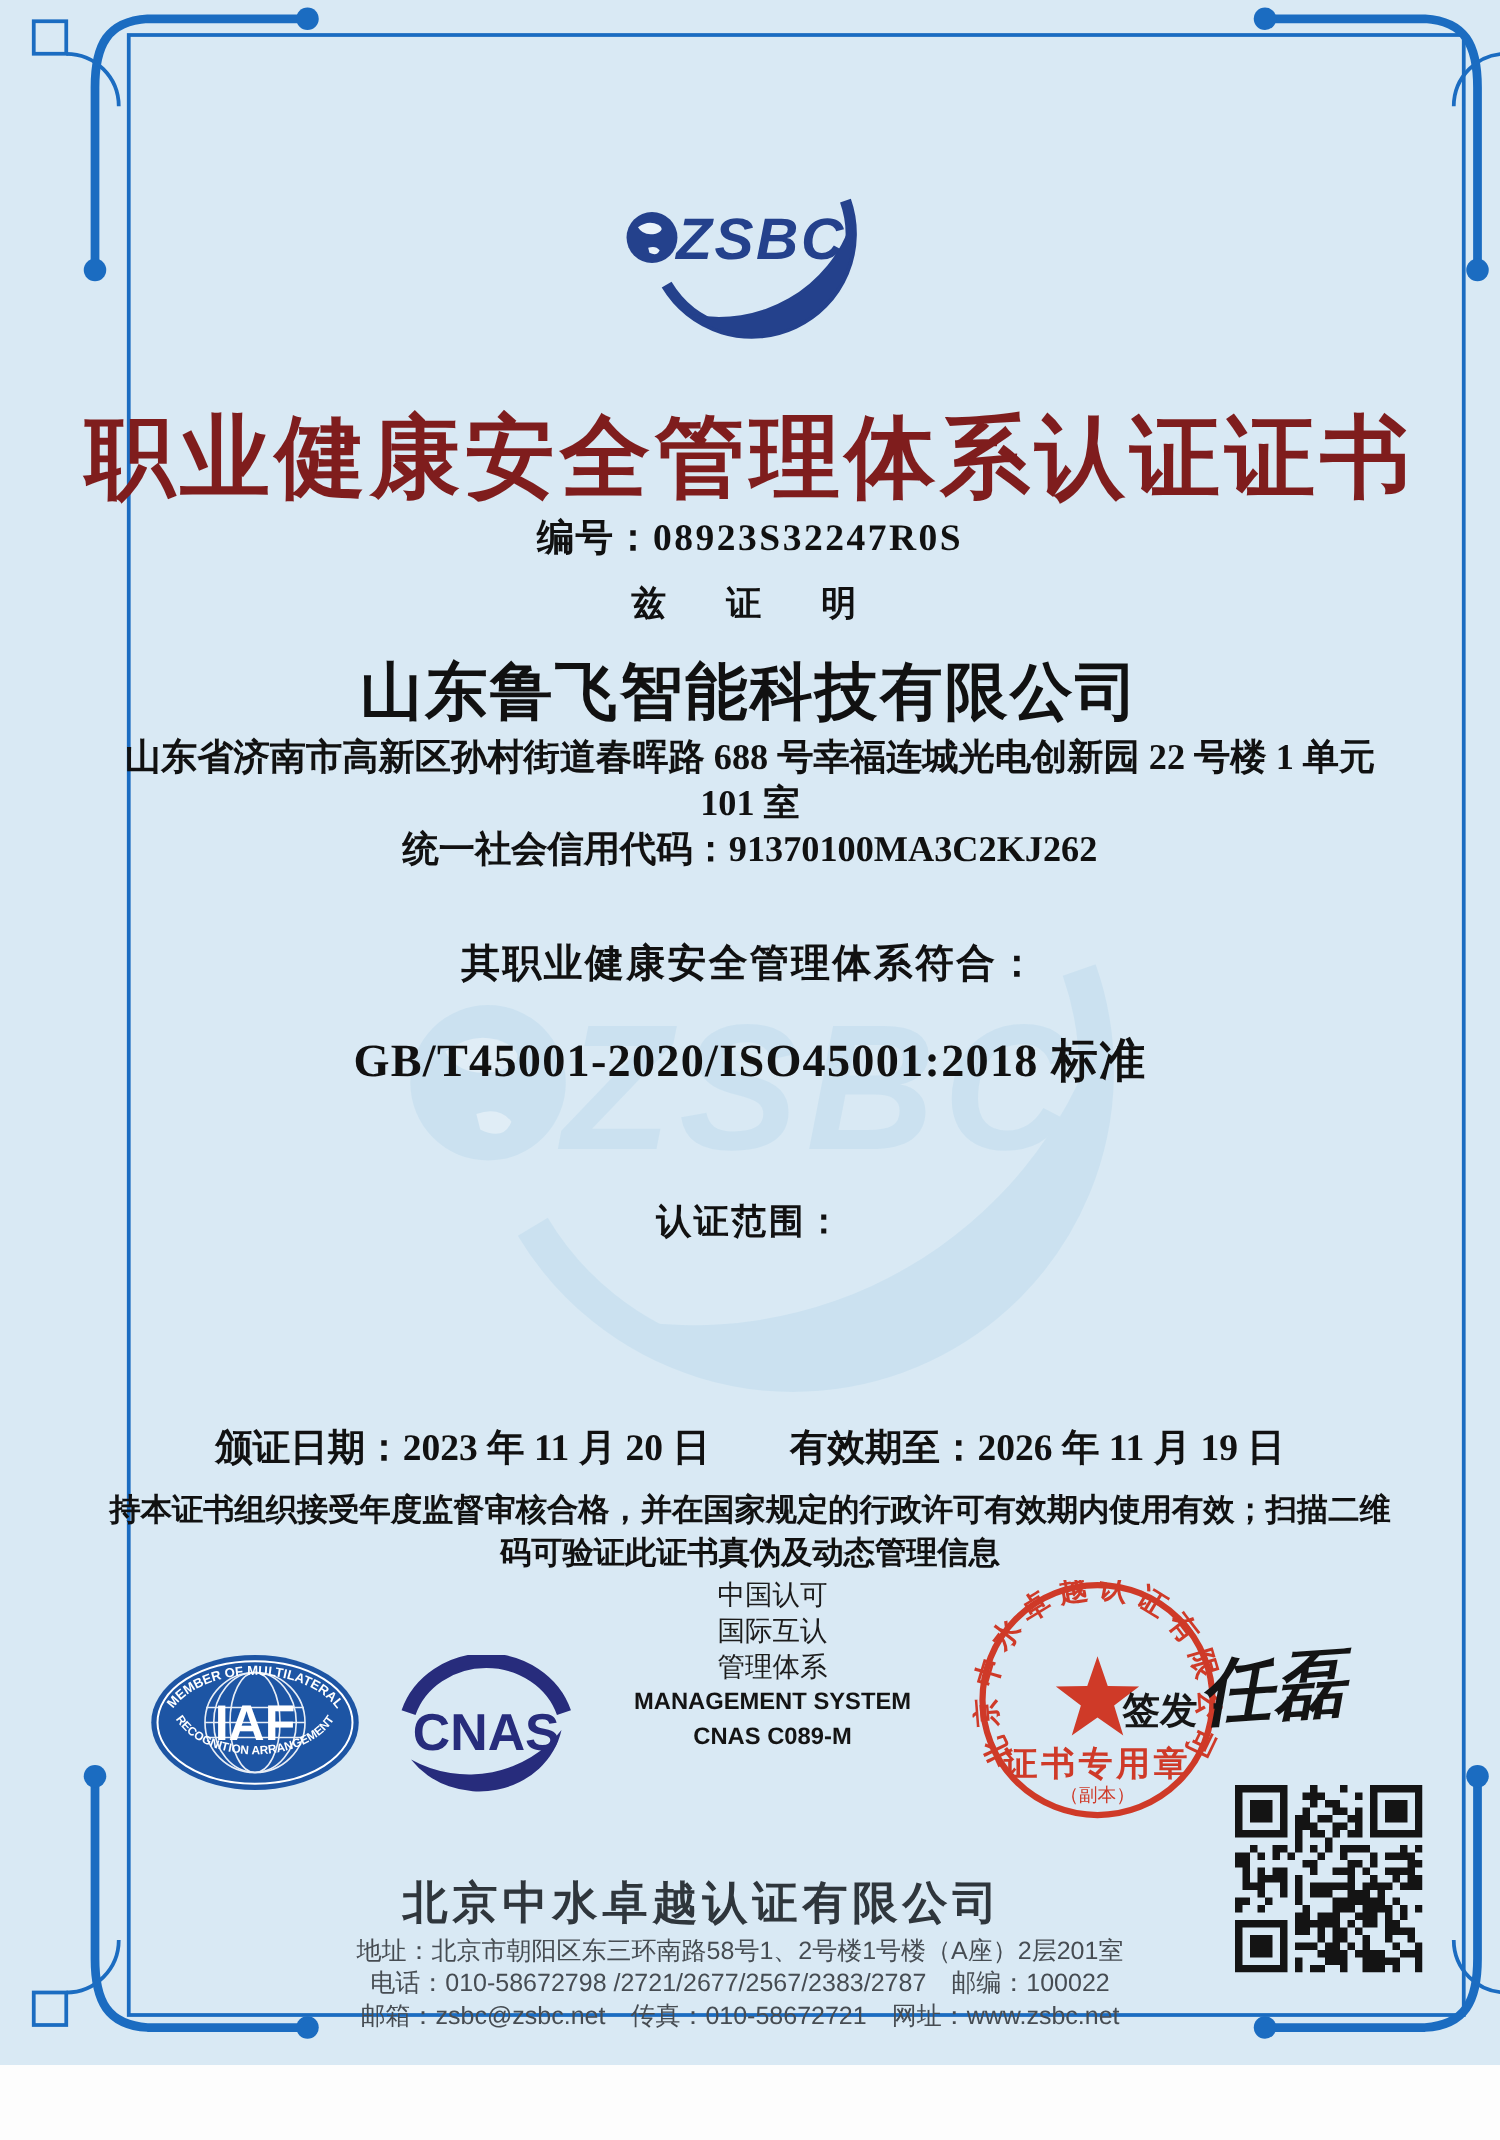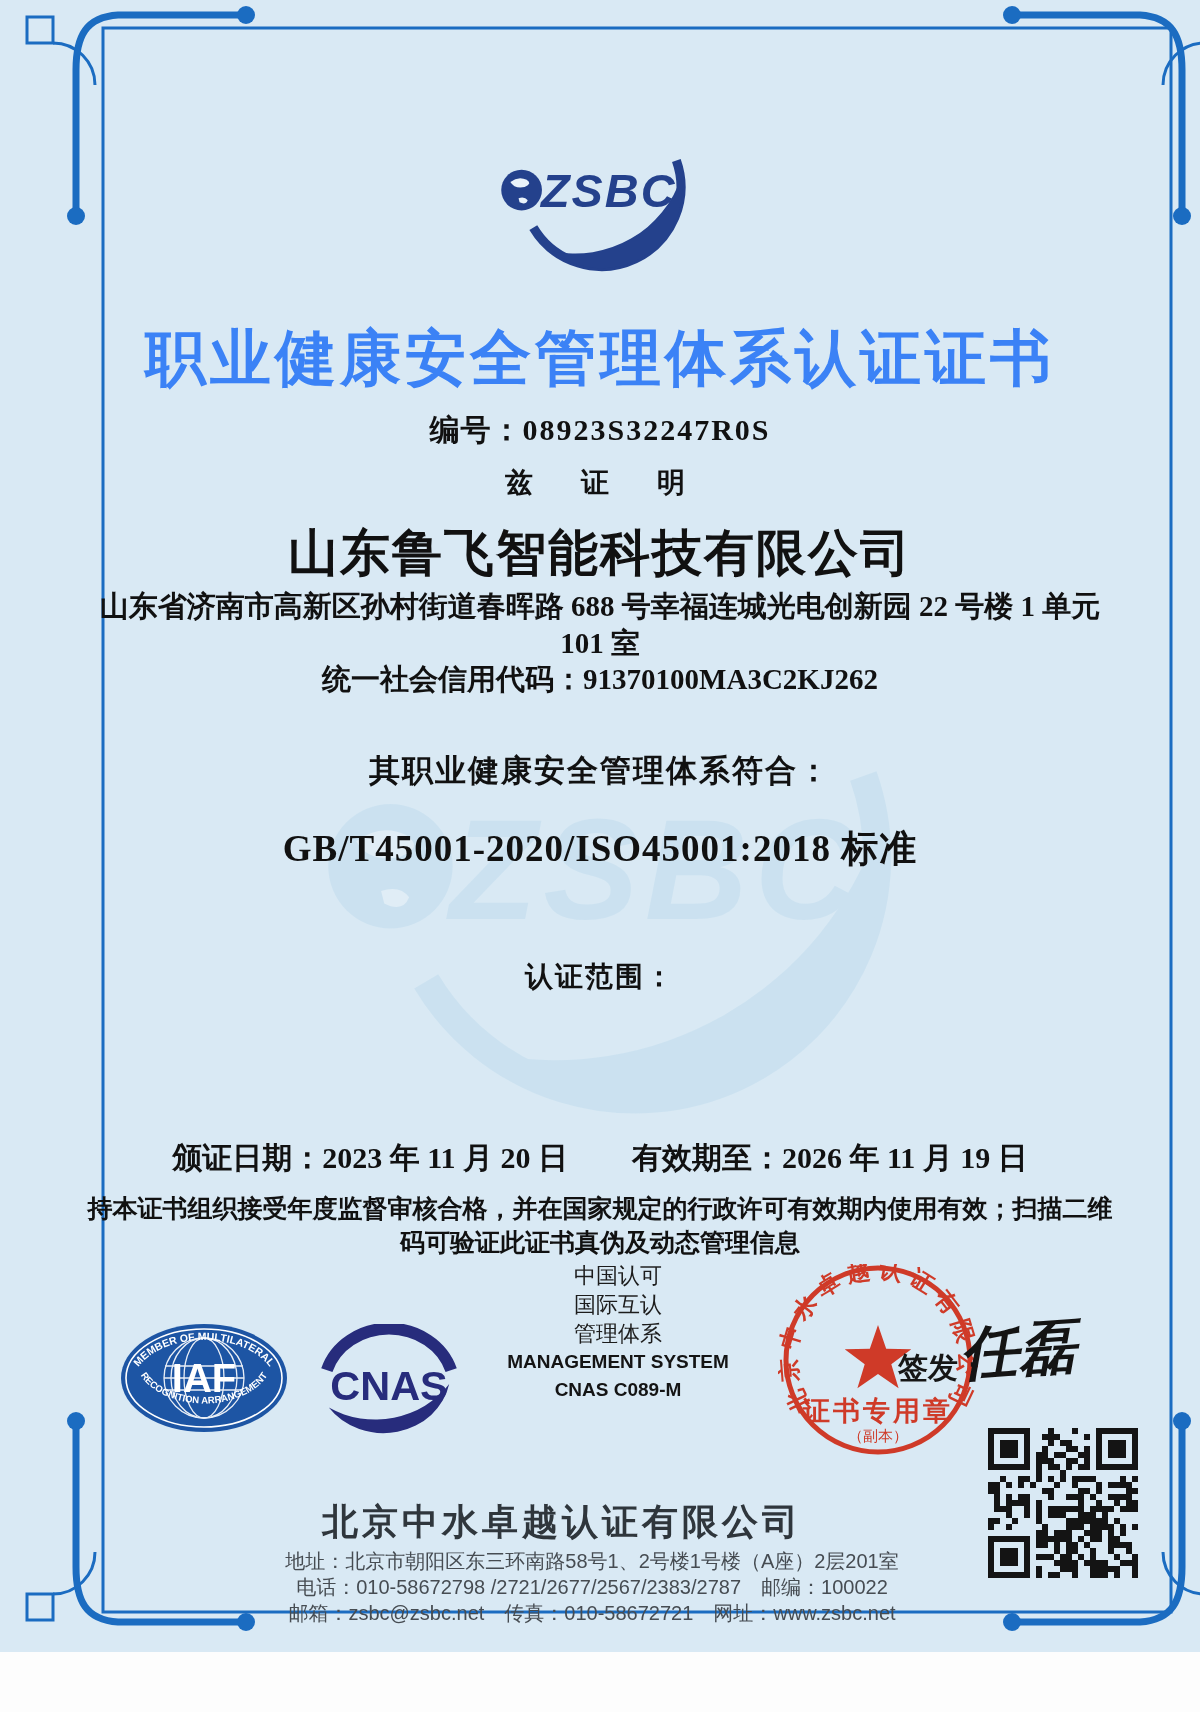--- a/index.html
+++ b/index.html
@@ -3,21 +3,21 @@
 <meta charset="utf-8">
 <style>
   html,body{margin:0;padding:0;background:#ffffff;}
   .page{position:relative;width:1200px;height:1712px;background:#fdfdfd;overflow:hidden;
         font-family:"Liberation Serif",serif;color:#111;}
   .cert-bg{position:absolute;left:0;top:0;width:1200px;height:1652px;background:#d9e9f4;}
   .abs{position:absolute;}
   .ctr{left:0;width:1200px;text-align:center;}
 
   .title{top:318px;font-family:"Liberation Sans",sans-serif;font-weight:bold;
-         font-size:61px;letter-spacing:4px;color:#3b82f6;}
+         font-size:72px;letter-spacing:4px;color:#7f1d1d;}
   .certno{top:410px;font-size:30px;font-weight:bold;letter-spacing:1px;}
   .certno .val{letter-spacing:2px;text-align:center;}
   .hereby{top:464px;font-size:28px;font-weight:bold;letter-spacing:10px;}
   .company{top:520px;font-size:50px;font-weight:bold;letter-spacing:2px;}
   .address{top:588px;left:95px;width:1010px;text-align:center;font-size:29px;font-weight:600;line-height:37px;}
   .credit{top:660px;font-size:29px;font-weight:600;}
   .system{top:750px;font-size:31px;font-weight:bold;letter-spacing:2px;}
   .standard{top:824px;font-size:37px;font-weight:600;letter-spacing:1px;}
   .scope-label{top:910px;font-size:28px;font-weight:bold;letter-spacing:2px;margin-top:48px;}
   .scope-text{top:973px;left:95px;width:1010px;font-size:30px;font-weight:600;line-height:41px;

